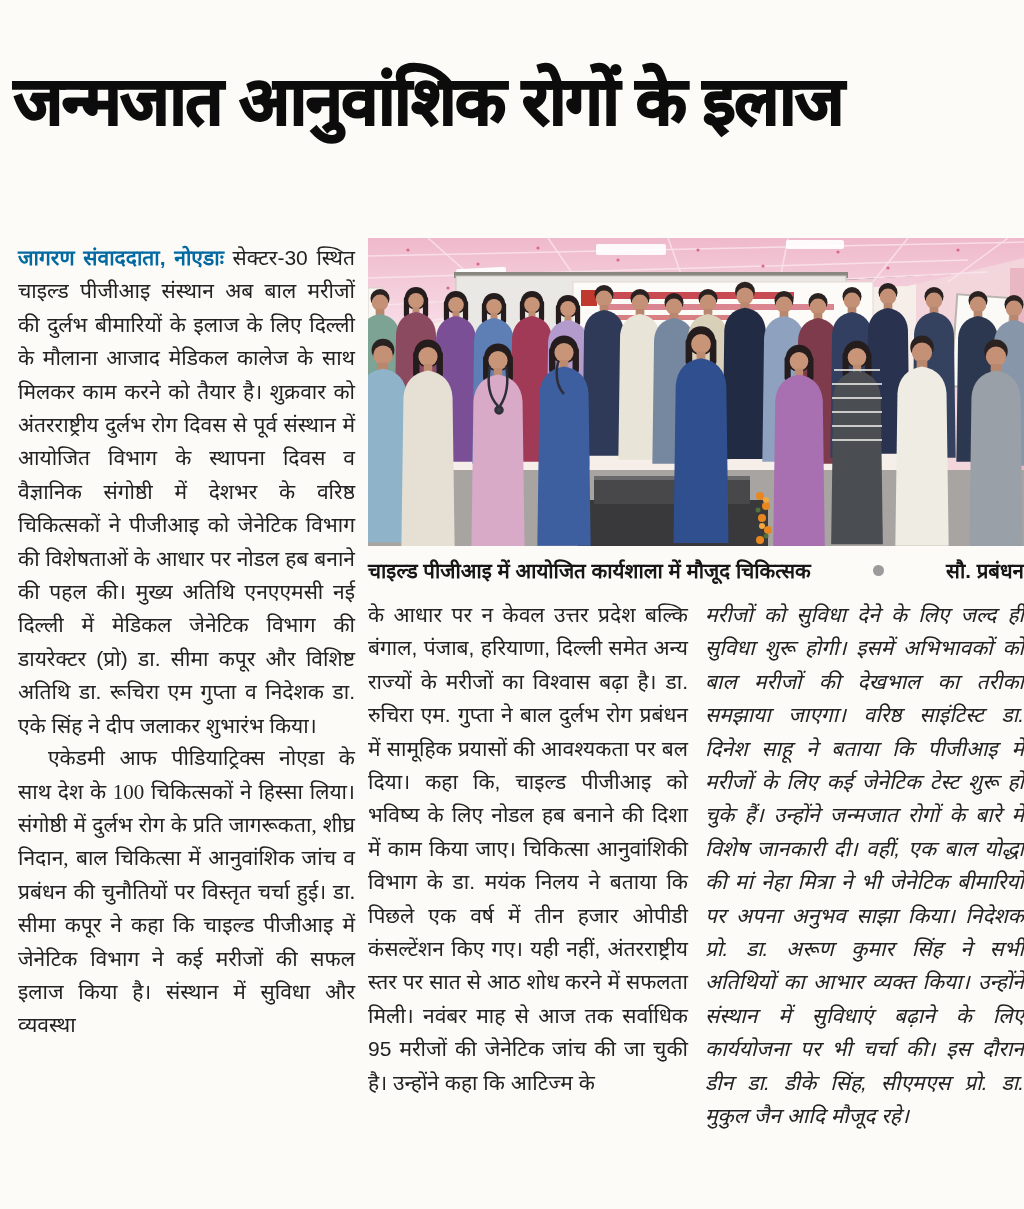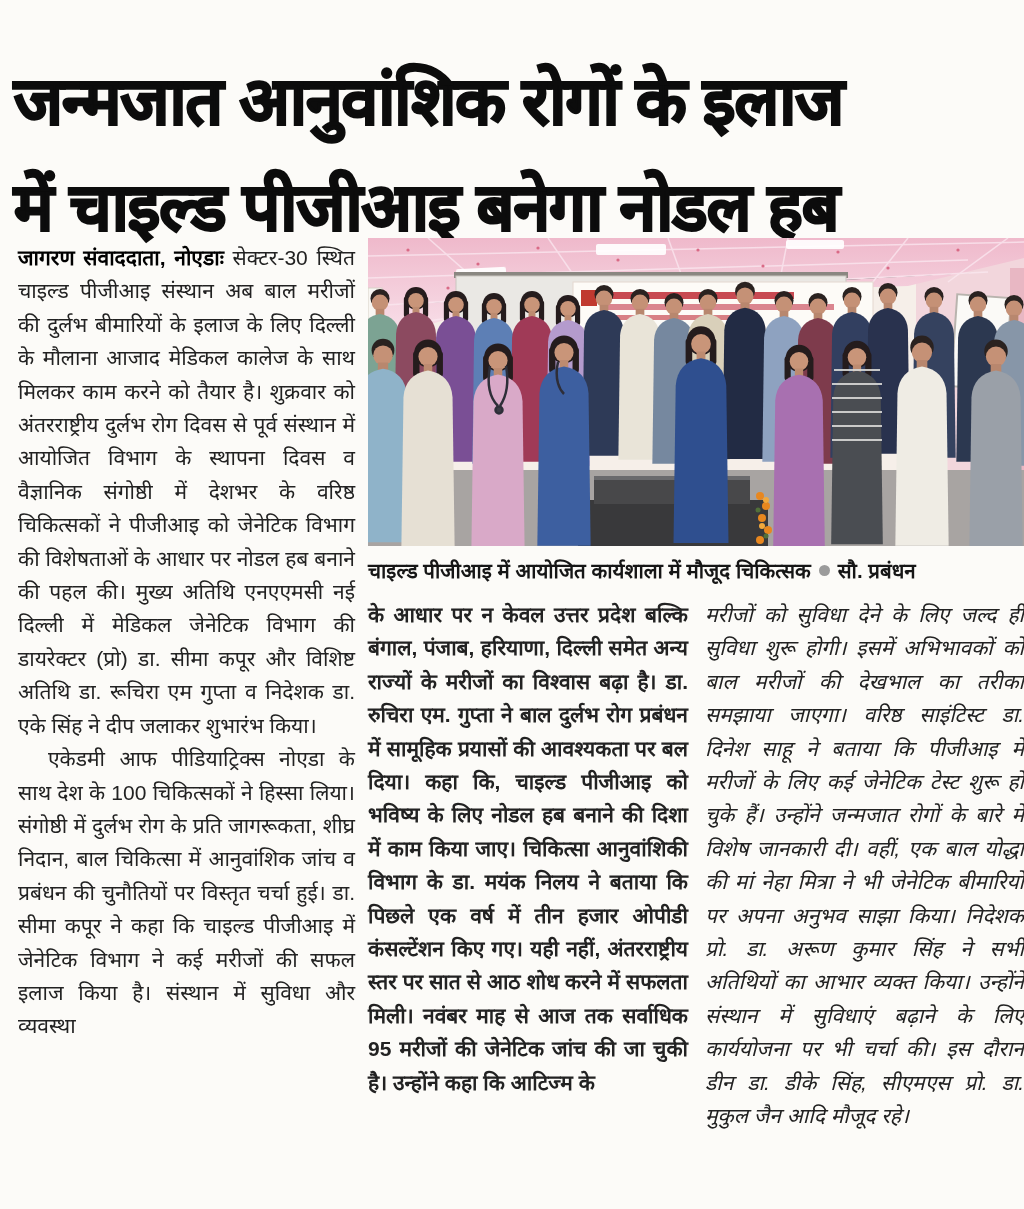--- a/index.html
+++ b/index.html
@@ -27,58 +27,58 @@
   .bodytext{
     font-size:21px;
     line-height:33.4px;
     text-align:justify;
     color:#222;
   }
   .col1{
     position:absolute;left:18px;top:241px;width:337px;
   }
   .col1 p{margin:0;}
-  .col1 p + p{text-indent:30px;}
-  .dateline{font-weight:bold;color:#000000;}
+  .col1 p + p{text-indent:30px;font-family:Liberation Serif, serif;}
+  .dateline{font-weight:bold;color:#0369a1;}
   
   .photo-block{position:absolute;left:368px;top:238px;width:656px;}
   .photo-frame{
     width:656px;height:308px;
     overflow:hidden;
     background:#f6efe9;
   }
   .photo-frame svg{display:block;}
   .caption-row{
     margin-top:10px;
     display:flex;align-items:center;gap:8px;
     font-weight:bold;
     font-size:20.5px;
     color:#161616;
     white-space:nowrap;
+    justify-content:space-between;
   }
   .caption-bullet{
     display:inline-block;width:11px;height:11px;border-radius:50%;
     background:#9b9b9b;flex:0 0 auto;
   }
   
   .cols23{
     display:flex;gap:17px;
     margin-top:14px;
   }
-  .col2{width:320px;font-weight:bold;}
+  .col2{width:320px;}
   .col3{width:319px;font-style:italic;}
 </style>
 </head>
 <body>
 
 <div class="page">
 
   <h1 class="headline">
     <span class="hl-line">जन्मजात आनुवांशिक रोगों के इलाज</span>
-    <span class="hl-line">में चाइल्ड पीजीआइ बनेगा नोडल हब</span>
   </h1>
 
   <div class="col1 bodytext">
     <p><span class="dateline">जागरण संवाददाता, नोएडाः</span><span> सेक्टर-30 स्थित चाइल्ड पीजीआइ संस्थान अब बाल मरीजों की दुर्लभ बीमारियों के इलाज के लिए दिल्ली के मौलाना आजाद मेडिकल कालेज के साथ मिलकर काम करने को तैयार है। शुक्रवार को अंतरराष्ट्रीय दुर्लभ रोग दिवस से पूर्व संस्थान में आयोजित विभाग के स्थापना दिवस व वैज्ञानिक संगोष्ठी में देशभर के वरिष्ठ चिकित्सकों ने पीजीआइ को जेनेटिक विभाग की विशेषताओं के आधार पर नोडल हब बनाने की पहल की। मुख्य अतिथि एनएएमसी नई दिल्ली में मेडिकल जेनेटिक विभाग की डायरेक्टर (प्रो) डा. सीमा कपूर और विशिष्ट अतिथि डा. रूचिरा एम गुप्ता व निदेशक डा. एके सिंह ने दीप जलाकर शुभारंभ किया।</span></p>
     <p>एकेडमी आफ पीडियाट्रिक्स नोएडा के साथ देश के 100 चिकित्सकों ने हिस्सा लिया। संगोष्ठी में दुर्लभ रोग के प्रति जागरूकता, शीघ्र निदान, बाल चिकित्सा में आनुवांशिक जांच व प्रबंधन की चुनौतियों पर विस्तृत चर्चा हुई। डा. सीमा कपूर ने कहा कि चाइल्ड पीजीआइ में जेनेटिक विभाग ने कई मरीजों की सफल इलाज किया है। संस्थान में सुविधा और व्यवस्था</p>
   </div>
 
   <div class="photo-block">
 
     <div class="photo-frame">

